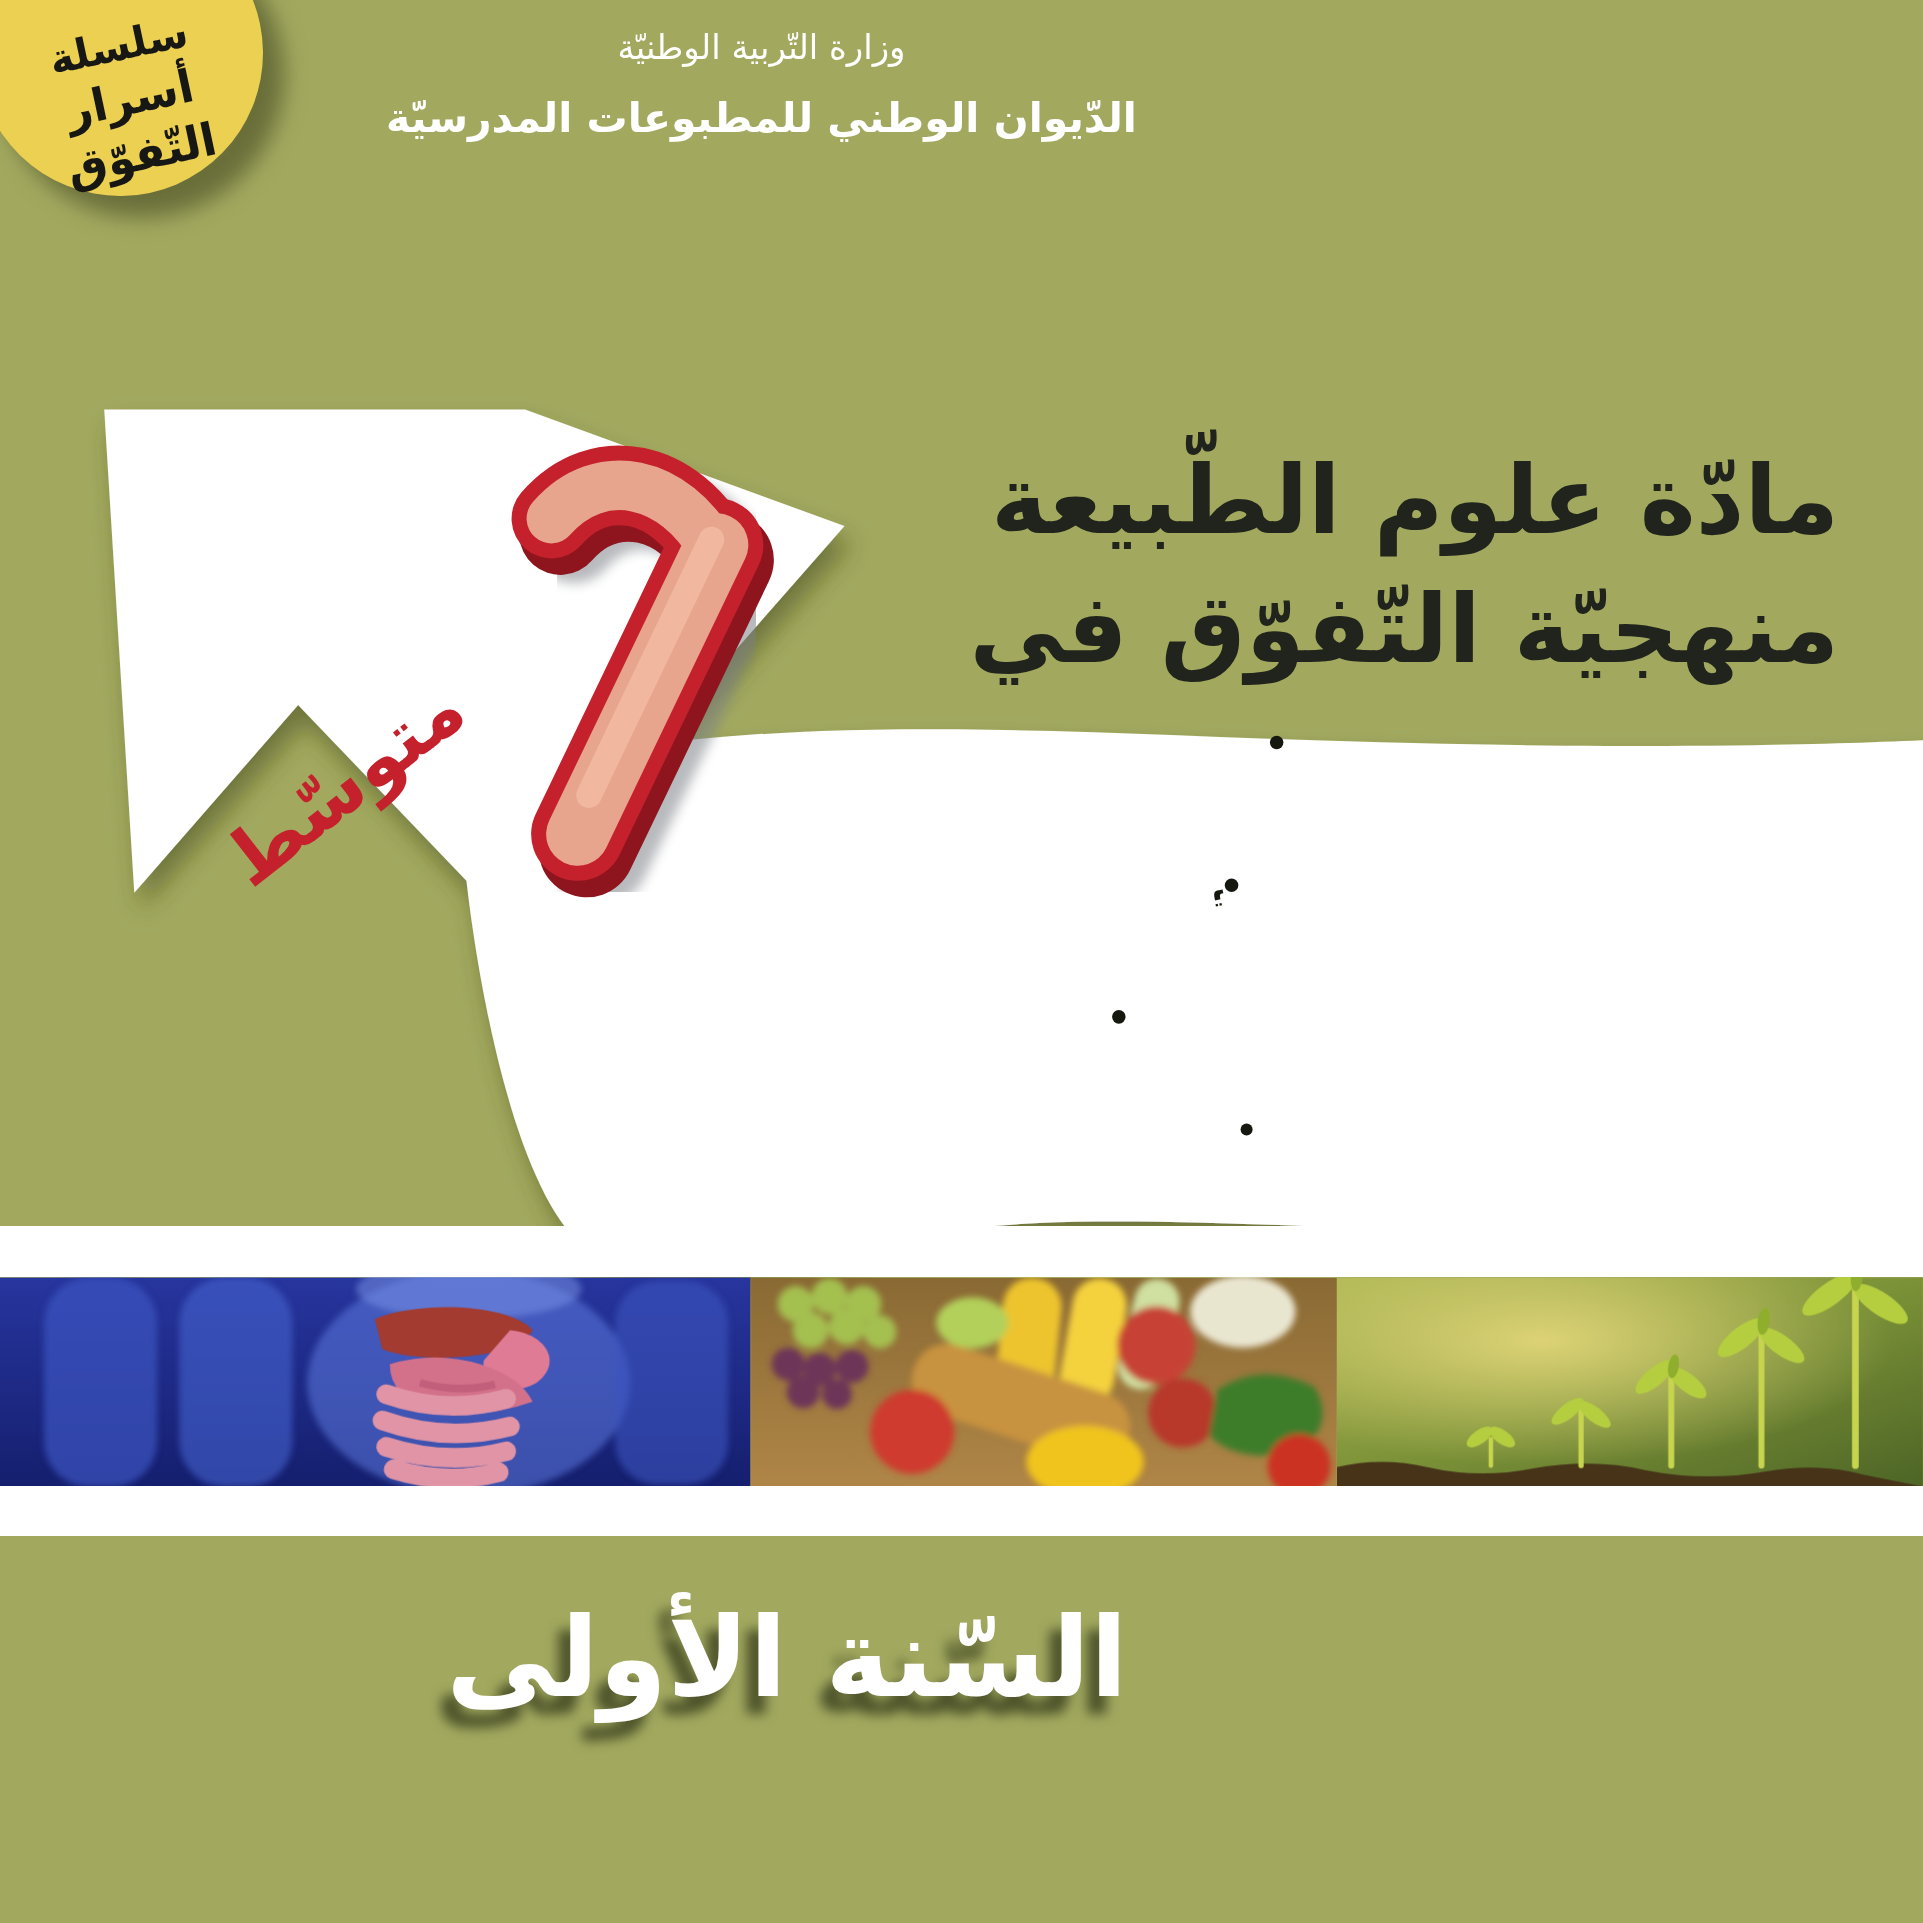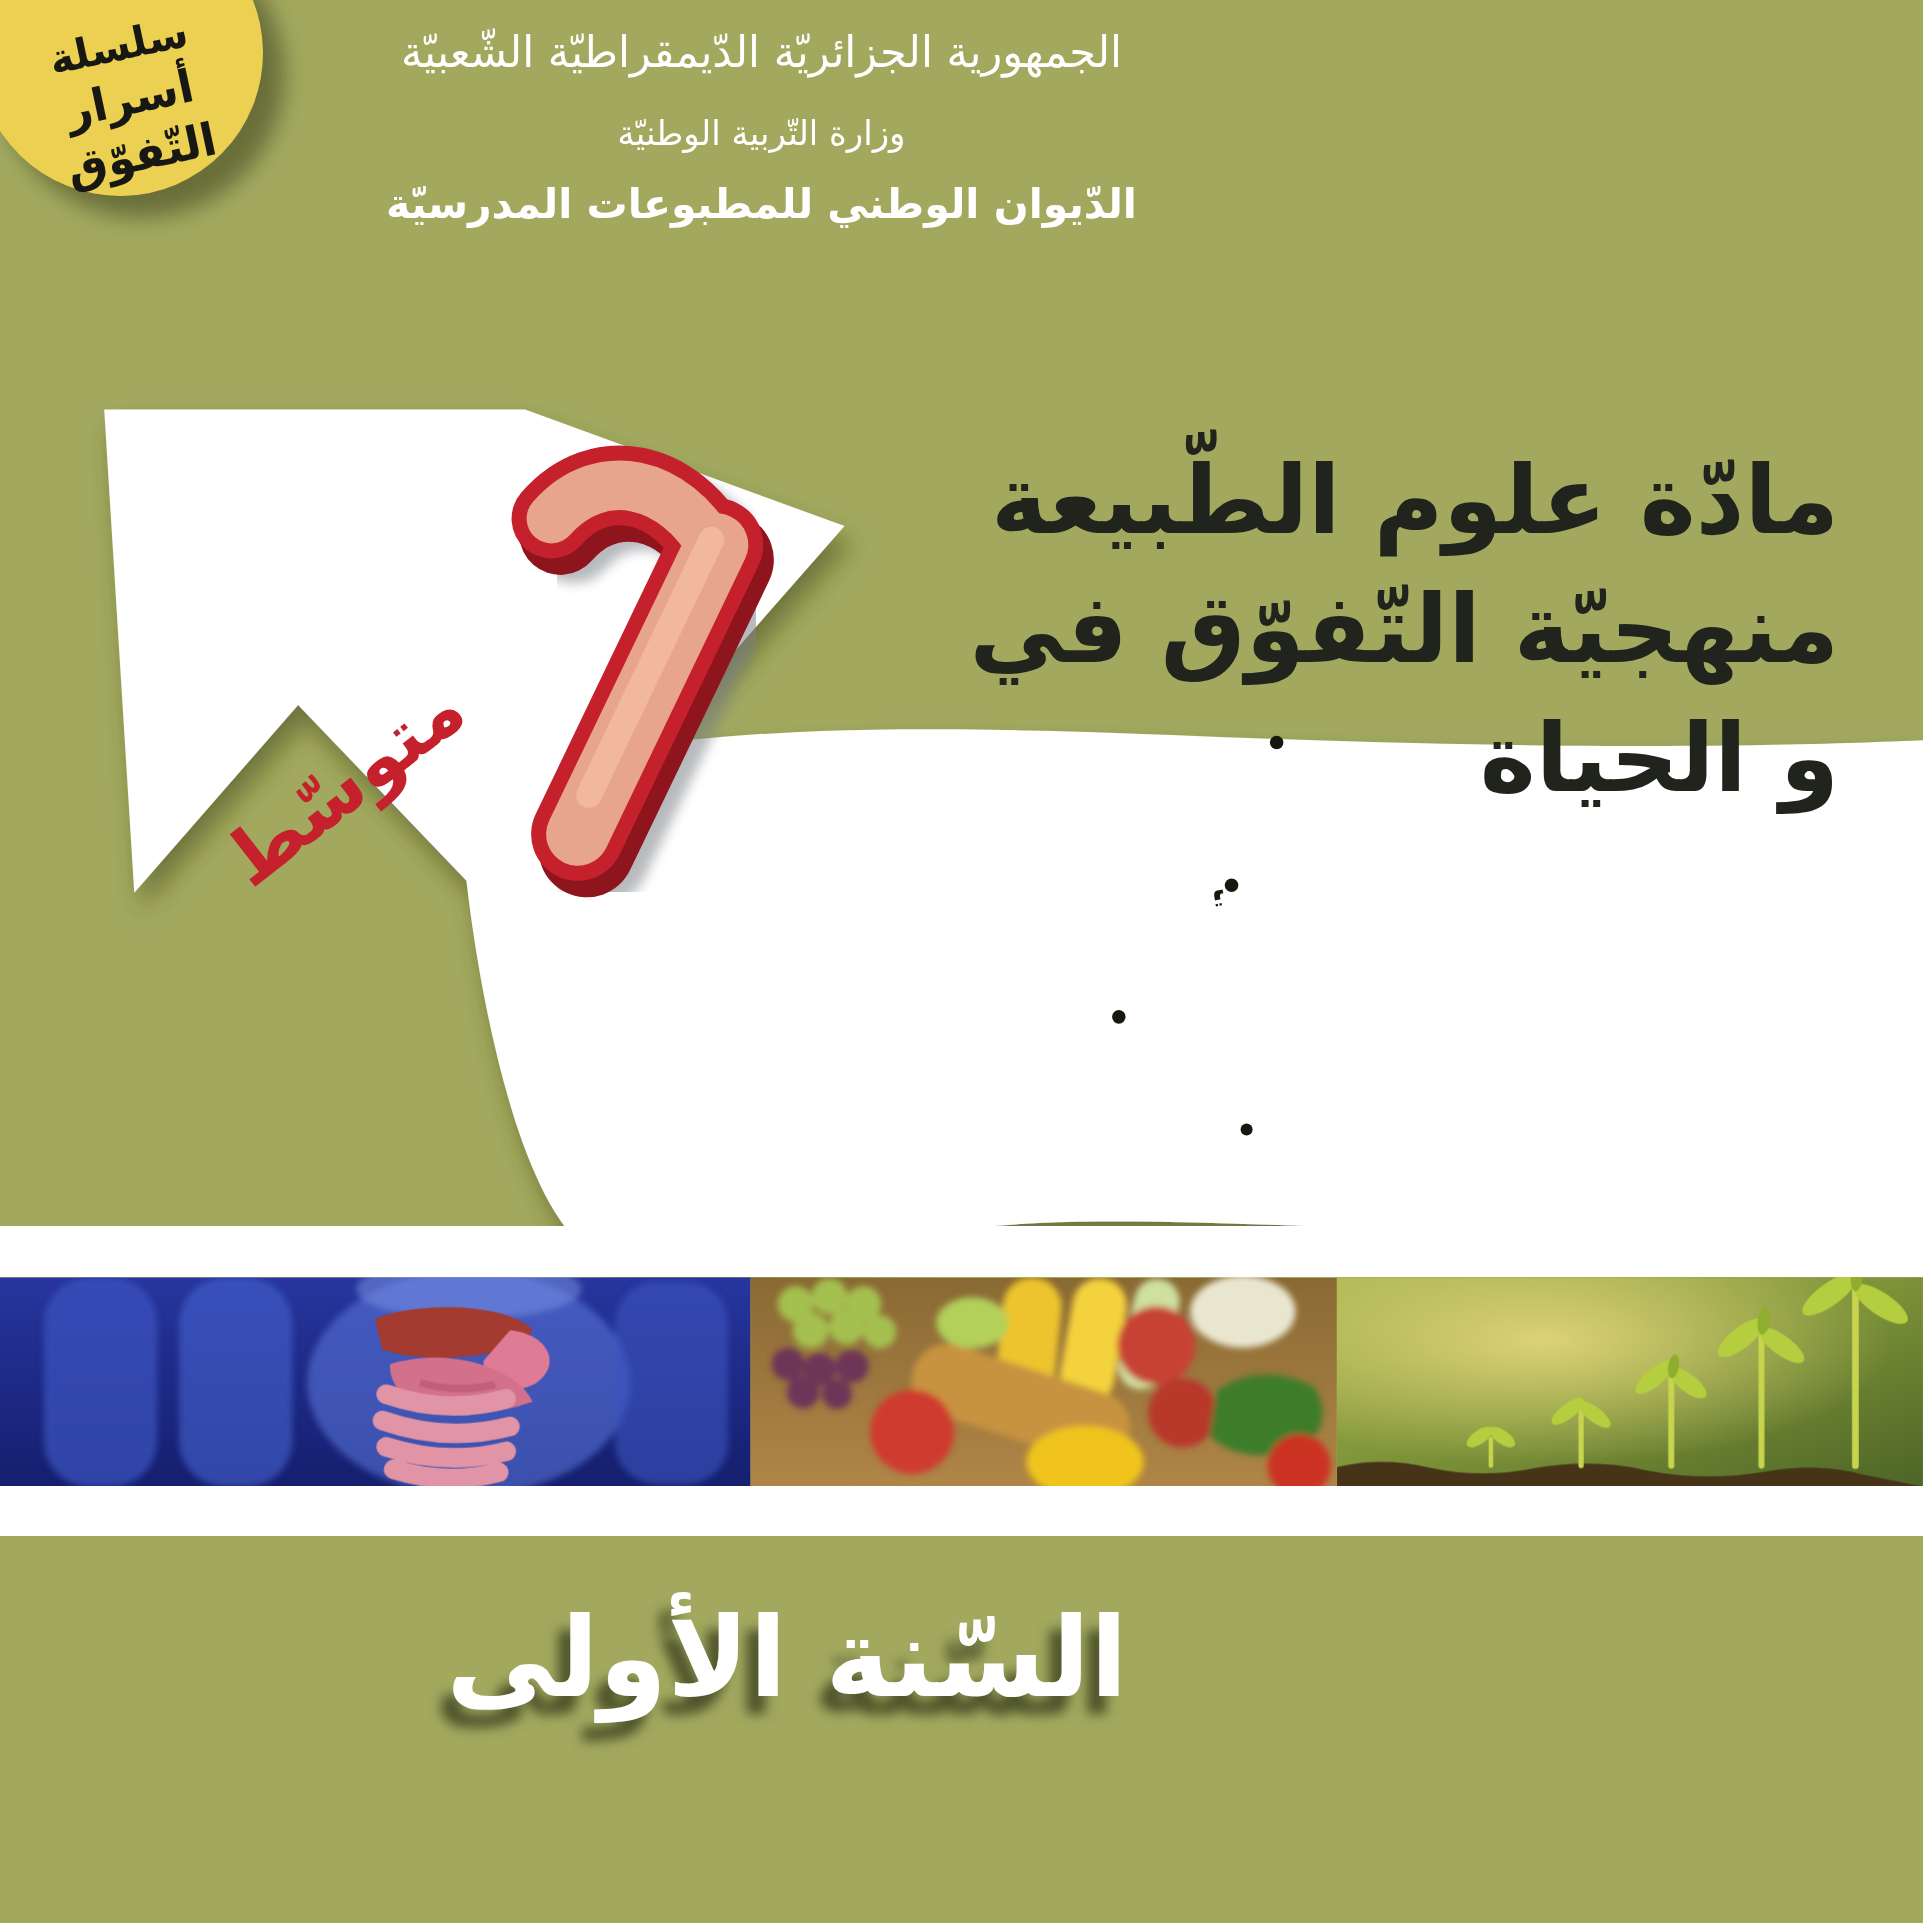--- a/index.html
+++ b/index.html
@@ -55,21 +55,20 @@
     font-size:110px;
     text-shadow:-12px 18px 12px rgba(55,60,28,.78);
   }
 </style>
 </head>
 <body>
 
 <div class="cover">
 
   <div class="pub">
-    <p class="pub-l1">الجمهورية الجزائريّة الدّيمقراطيّة الشّعبيّة</p>
     <p class="pub-l2">وزارة التّربية الوطنيّة</p>
     <p class="pub-l3">الدّيوان الوطني للمطبوعات المدرسيّة</p>
   </div>
 
   <svg class="art" width="1924" height="1924" viewBox="0 0 2560 2560">
     <defs>
       <filter id="softshadow" x="-10%" y="-10%" width="130%" height="130%">
         <feDropShadow dx="10" dy="22" stdDeviation="16" flood-color="#3c4019" flood-opacity="0.5"></feDropShadow>
       </filter>
       <filter id="blur4">
@@ -231,21 +230,20 @@
   <div class="badge">
     <div class="badge-text">
       <div class="badge-l1">سلسلة</div>
       <div class="badge-l2">أسرار التّفوّق</div>
     </div>
   </div>
 
   <div class="title">
     <div>مادّة علوم الطّبيعة</div>
     <div>منهجيّة التّفوّق في</div>
-    <div>و الحياة</div>
   </div>
 
   <div class="level">متوسّط</div>
 
   <div class="strip-border top"></div>
   <div class="strip-border bottom"></div>
 
   <div class="footer">
     <div>السّنة الأولى</div>
   </div>

